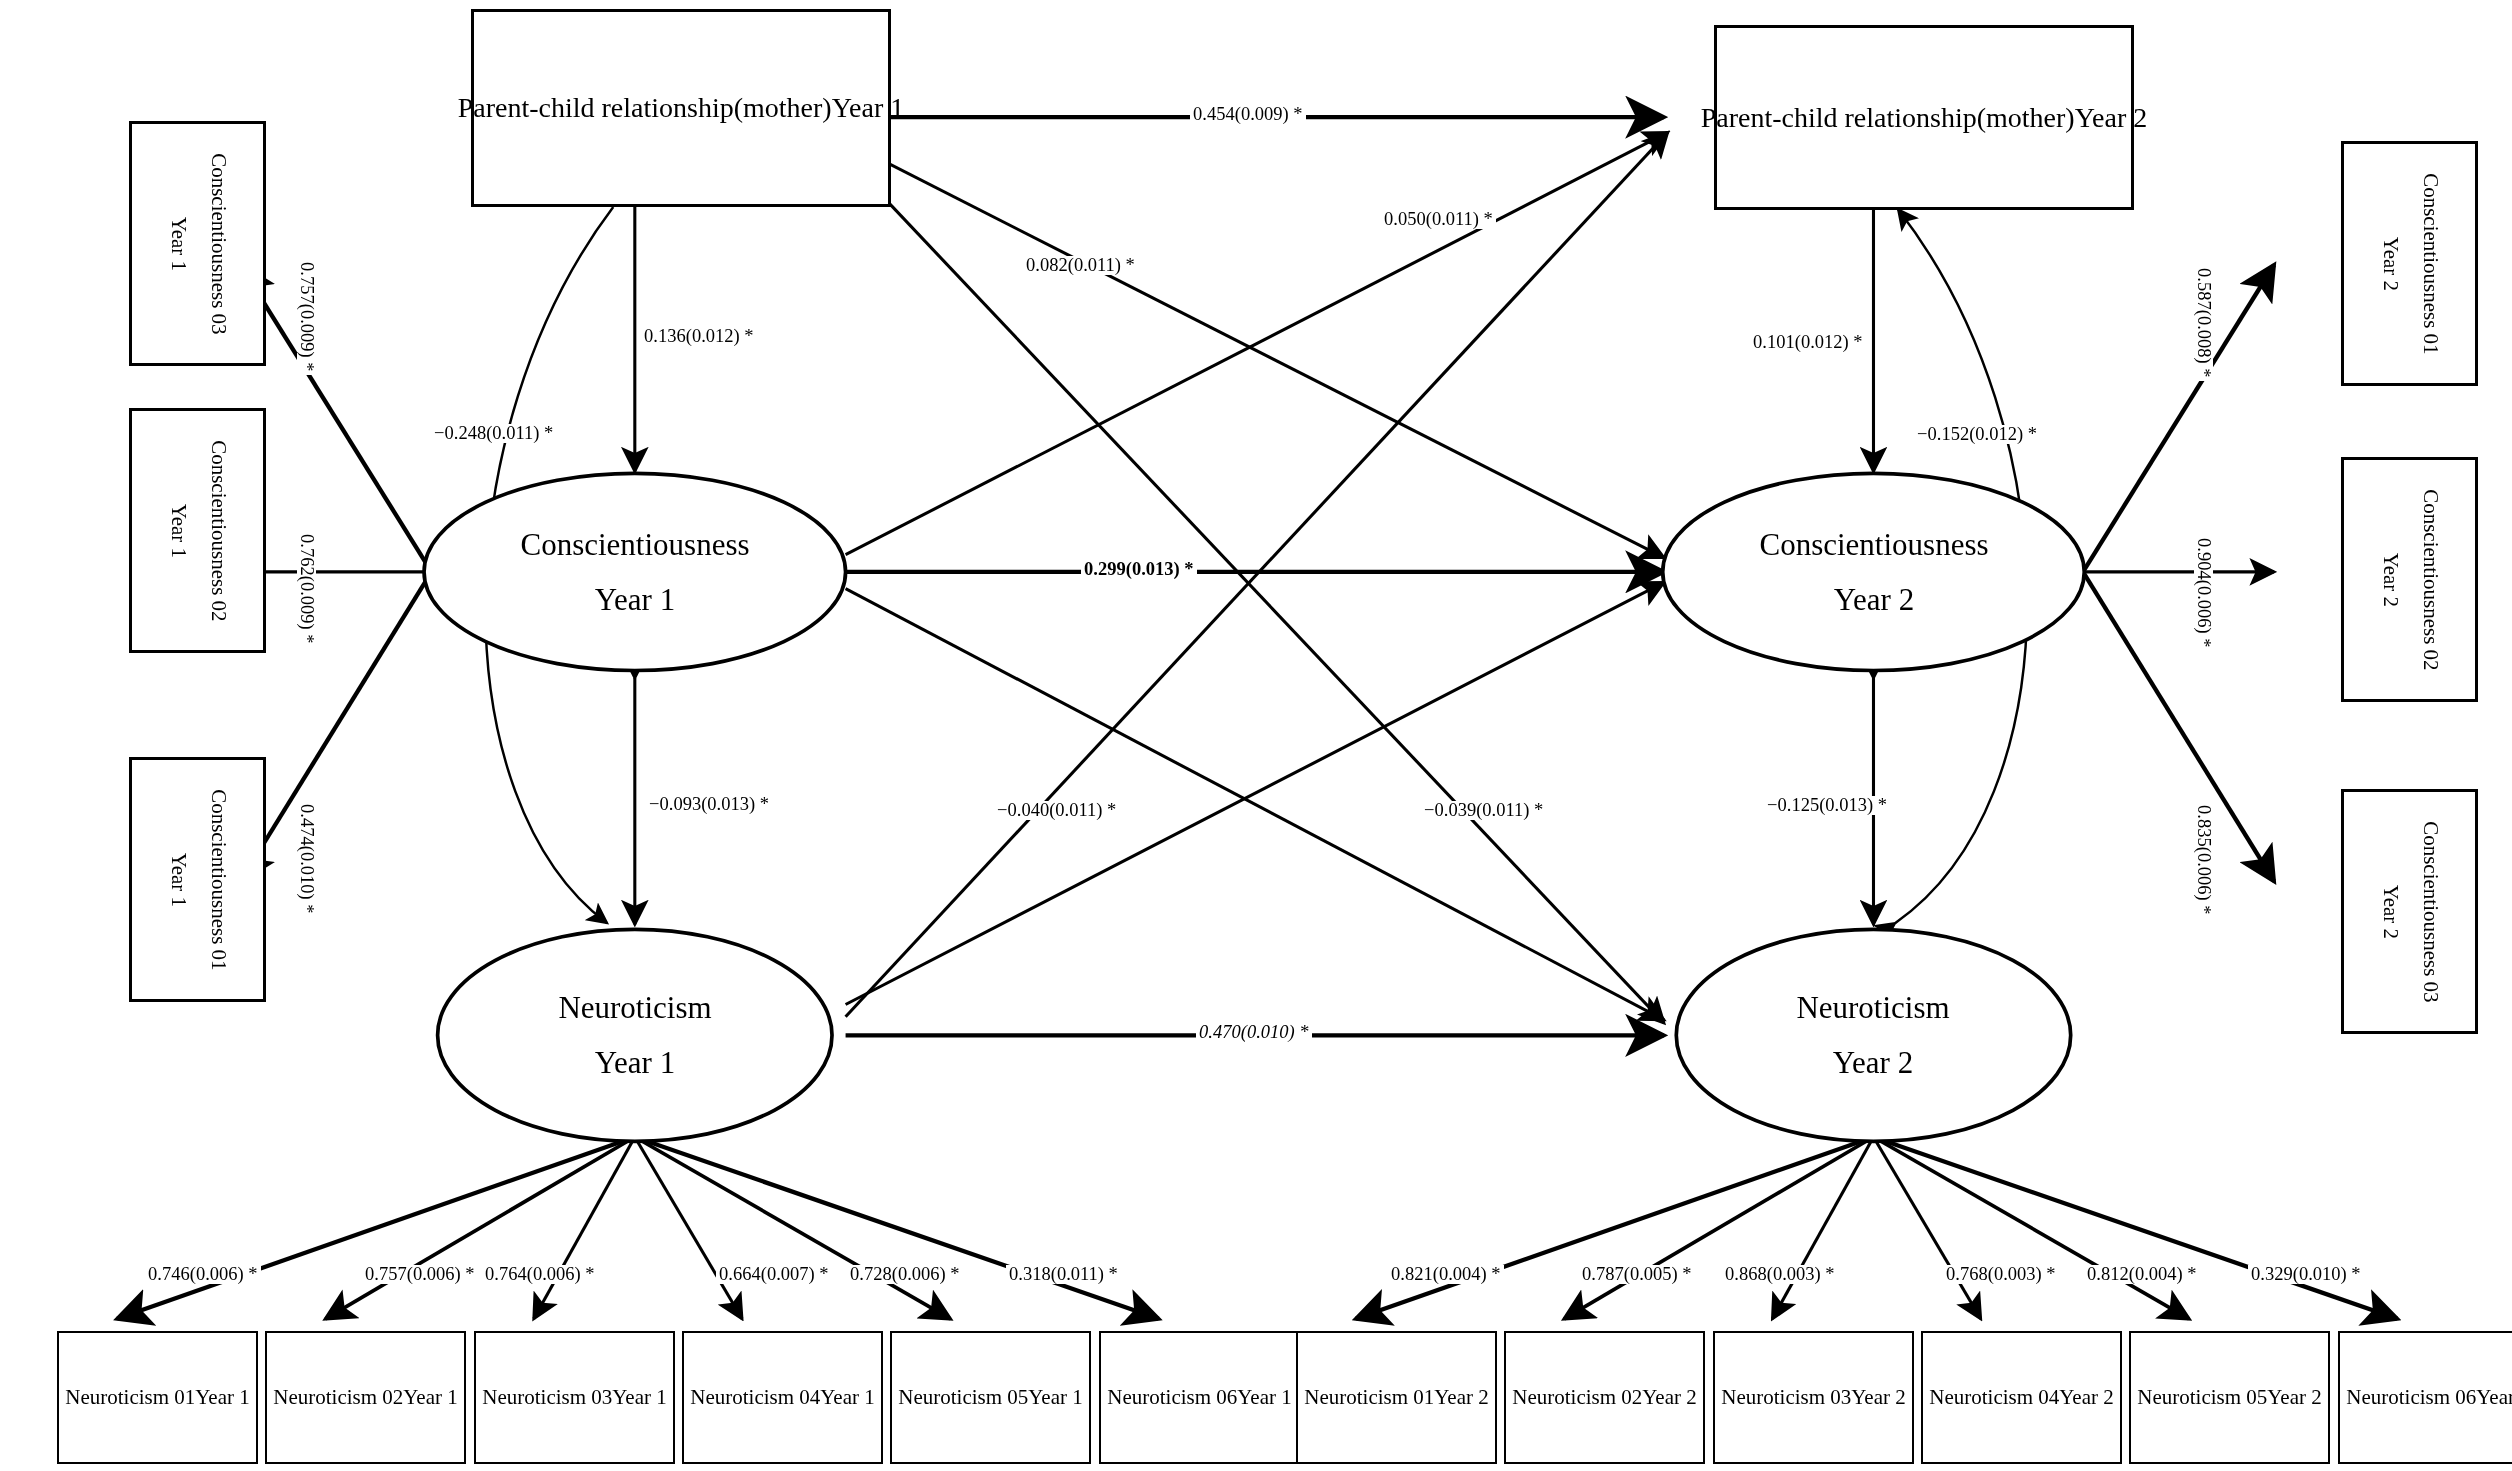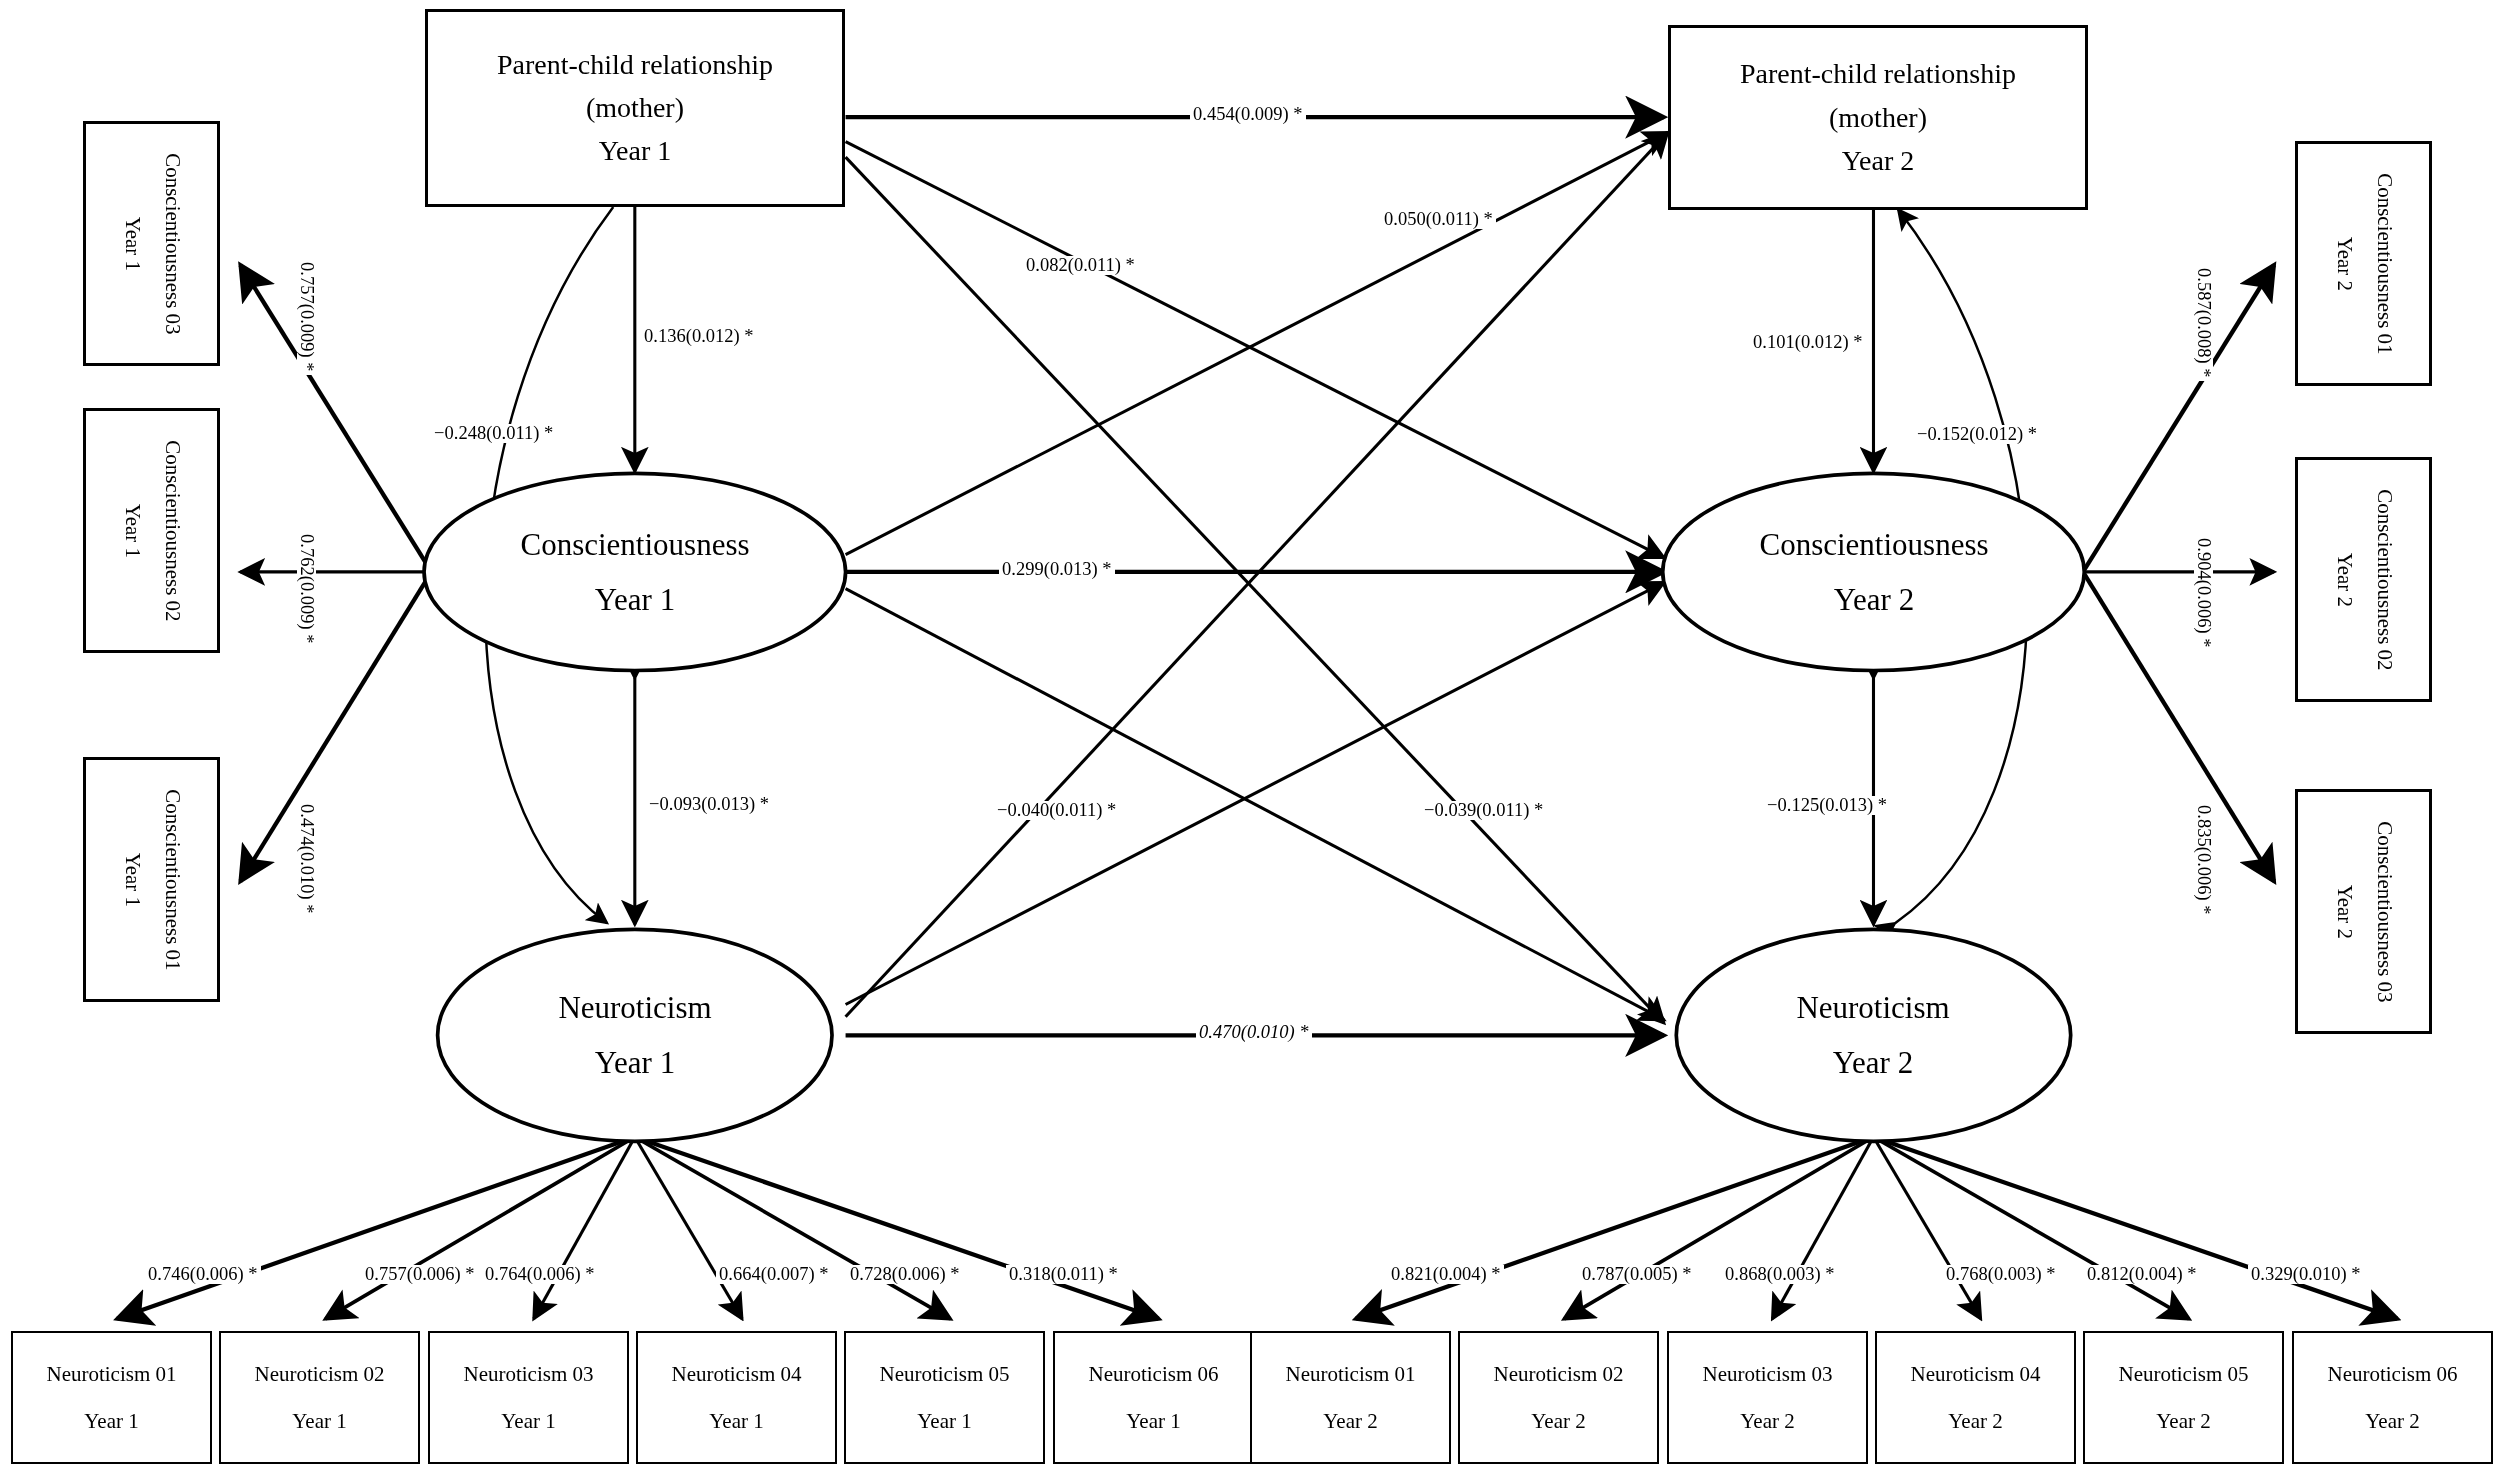--- a/index.html
+++ b/index.html
@@ -1,21 +1,21 @@
 <!DOCTYPE html>
 <html style="font-size:10px"><head>
 <meta charset="utf-8">
 <style>
   html,body{margin:0;padding:0;background:#fff;}
   body{font-family:"Liberation Serif", serif;}
   #canvas{position:relative;width:2512px;height:1471px;background:#ffffff;overflow:hidden;}
   svg#wires{position:absolute;left:0;top:0;width:2512px;height:1471px;}
 
   .node-box{position:absolute;border:3.1px solid #000;background:#fff;box-sizing:border-box;
-            display:flex;flex-direction:column;align-items:center;justify-content:center;}
+            display:flex;flex-direction:row;align-items:center;justify-content:center;margin-left:46px;}
   .node-box .ln{white-space:nowrap;}
 
   
   .pc-box{font-size:28px;line-height:1.55;}
 
   
   .side-box{border-width:3.1px;}
   .side-box .rot{transform:rotate(90deg);display:flex;flex-direction:column;align-items:center;
                  justify-content:center;font-size:21px;line-height:1.9;white-space:nowrap;}
 
@@ -215,21 +215,21 @@
   <div class="node-box bot-box" style="left:2083px;top:1331px;width:201px;height:133px;">
     <div class="ln">Neuroticism 05</div>
     <div class="ln">Year 2</div>
   </div>
   <div class="node-box bot-box" style="left:2292px;top:1331px;width:201px;height:133px;">
     <div class="ln">Neuroticism 06</div>
     <div class="ln">Year 2</div>
   </div>
 
   <div class="edge-label" style="left:1190px;top:105px;">0.454(0.009) *</div>
-  <div class="edge-label" style="left:999px;top:560px;">0.299(0.013) *</div>
+  <div class="edge-label" style="left:1081px;top:560px;font-weight:bold;">0.299(0.013) *</div>
   <div class="edge-label" style="left:1196px;top:1023px;font-style:italic;">0.470(0.010) *</div>
 
   <div class="edge-label" style="left:1023px;top:210px;margin-top:46px;">0.082(0.011) *</div>
   <div class="edge-label" style="left:1381px;top:210px;">0.050(0.011) *</div>
 
   <div class="edge-label" style="left:994px;top:801px;">−0.040(0.011) *</div>
   <div class="edge-label" style="left:1421px;top:801px;">−0.039(0.011) *</div>
 
   <div class="edge-label" style="left:641px;top:327px;">0.136(0.012) *</div>
   <div class="edge-label" style="left:431px;top:424px;">−0.248(0.011) *</div>

